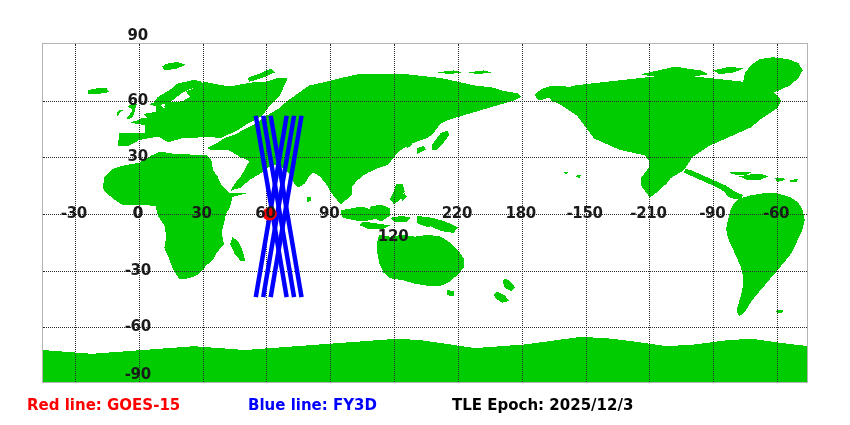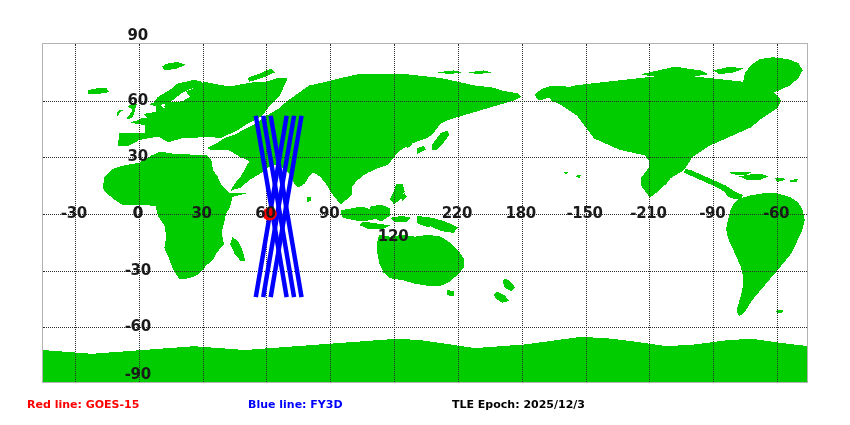--- a/index.html
+++ b/index.html
@@ -26,21 +26,21 @@
        line-height:13px;white-space:nowrap;letter-spacing:-0.3px;}
   .lon-lab{transform:translate(-50%,-50%);}
   .lat-lab{transform:translate(-50%,-50%);}
 
   
   #tracks-svg{position:absolute;left:0;top:0;width:766px;height:340px;
               display:block;pointer-events:none;}
 
   
   #legend{position:absolute;left:0;top:392px;width:850px;height:28px;}
-  .legend-item{position:absolute;font-size:11px;font-weight:bold;
+  .legend-item{position:absolute;font-size:15px;font-weight:bold;
                white-space:nowrap;line-height:18px;}
   #legend-red{left:27px;top:4px;color:#ff0000;}
   #legend-blue{left:248px;top:4px;color:#0000ff;}
   #legend-epoch{left:452px;top:4px;color:#000000;}
 </style>
 </head>
 <body>
 
 <div id="root">
 

